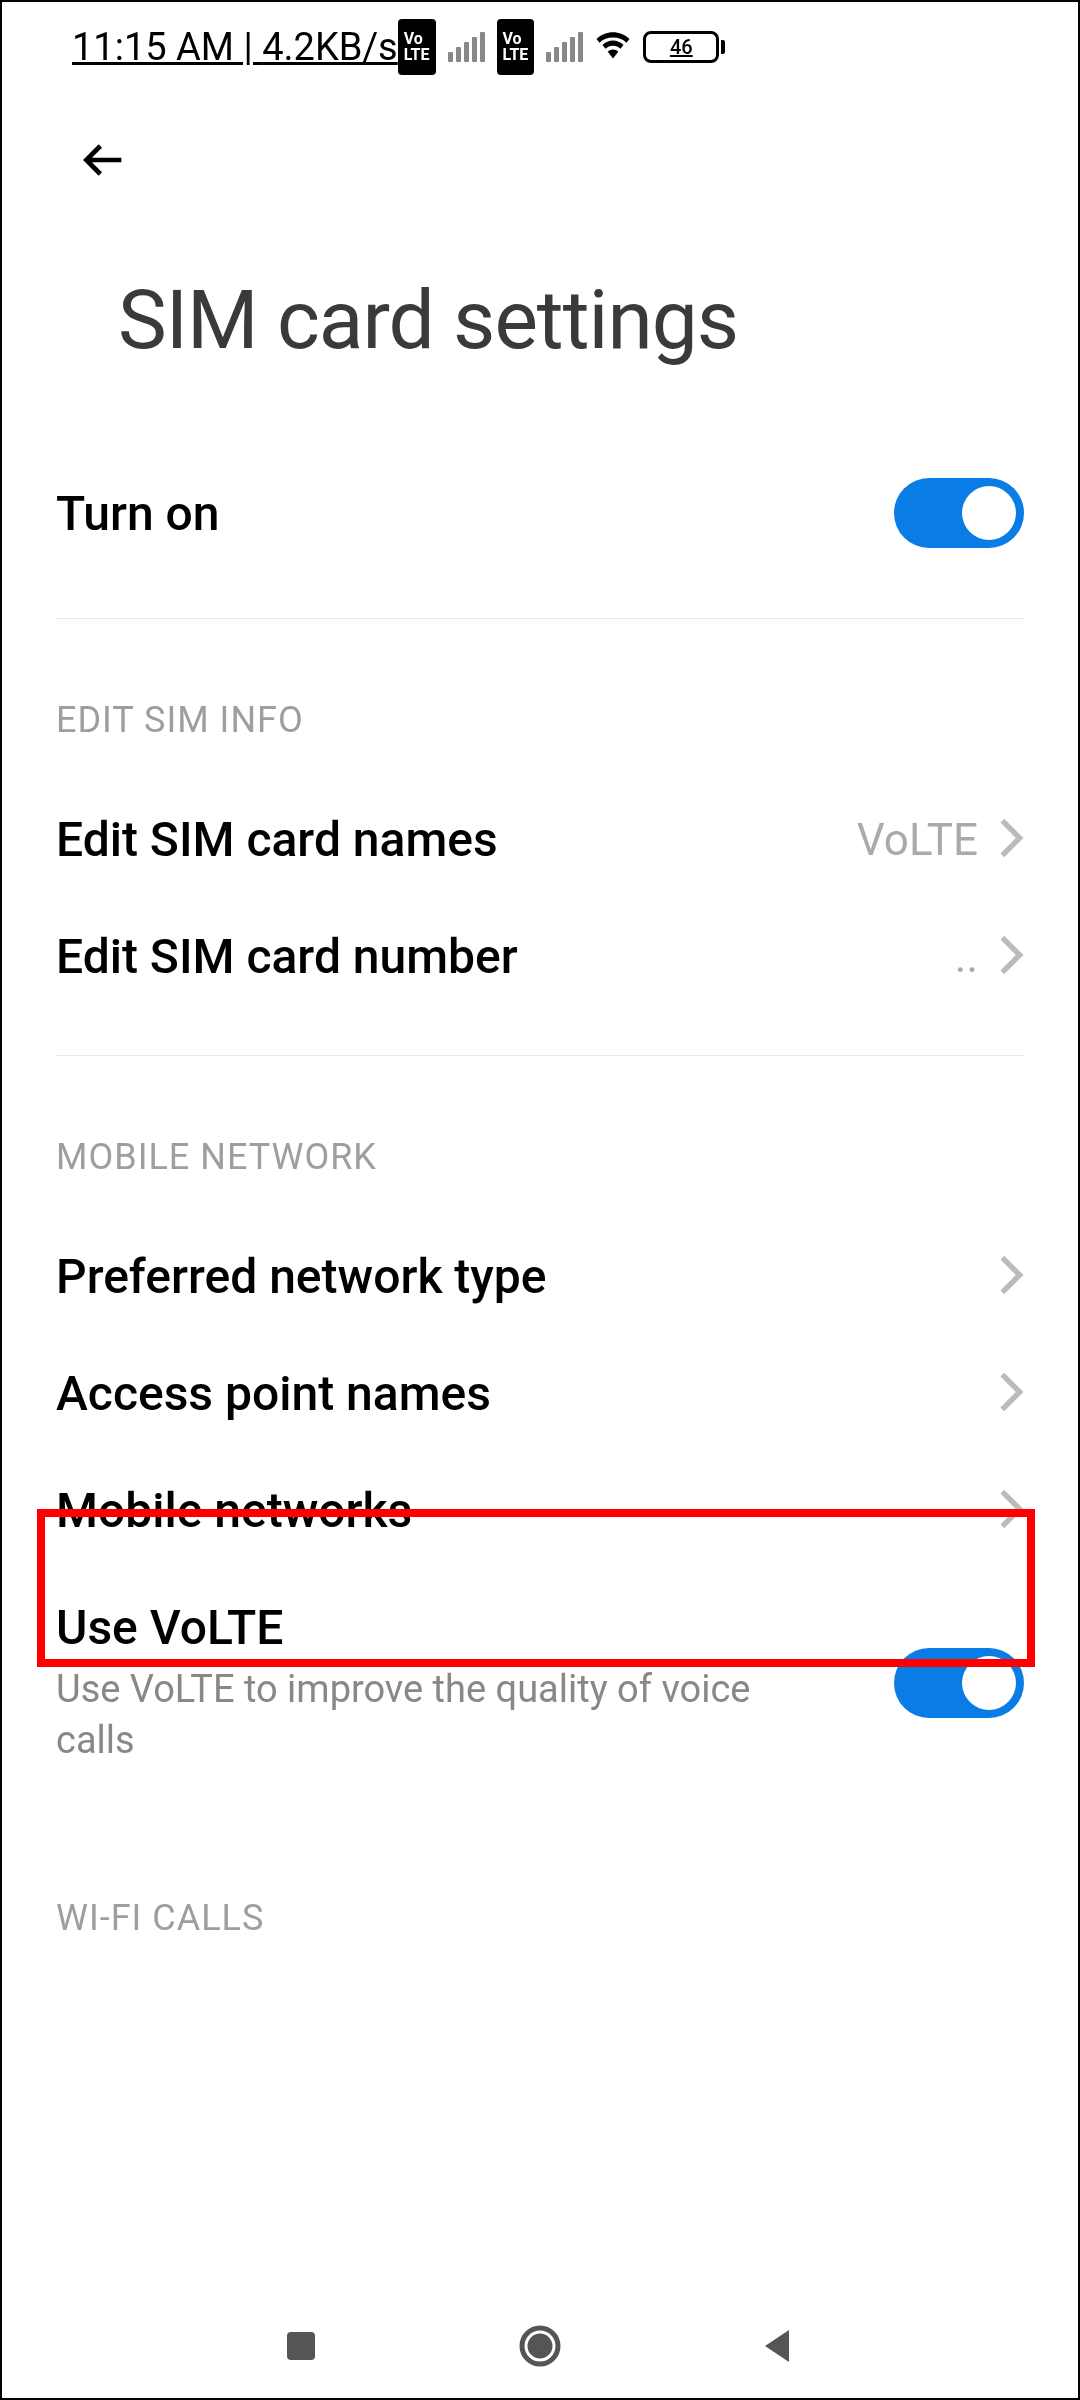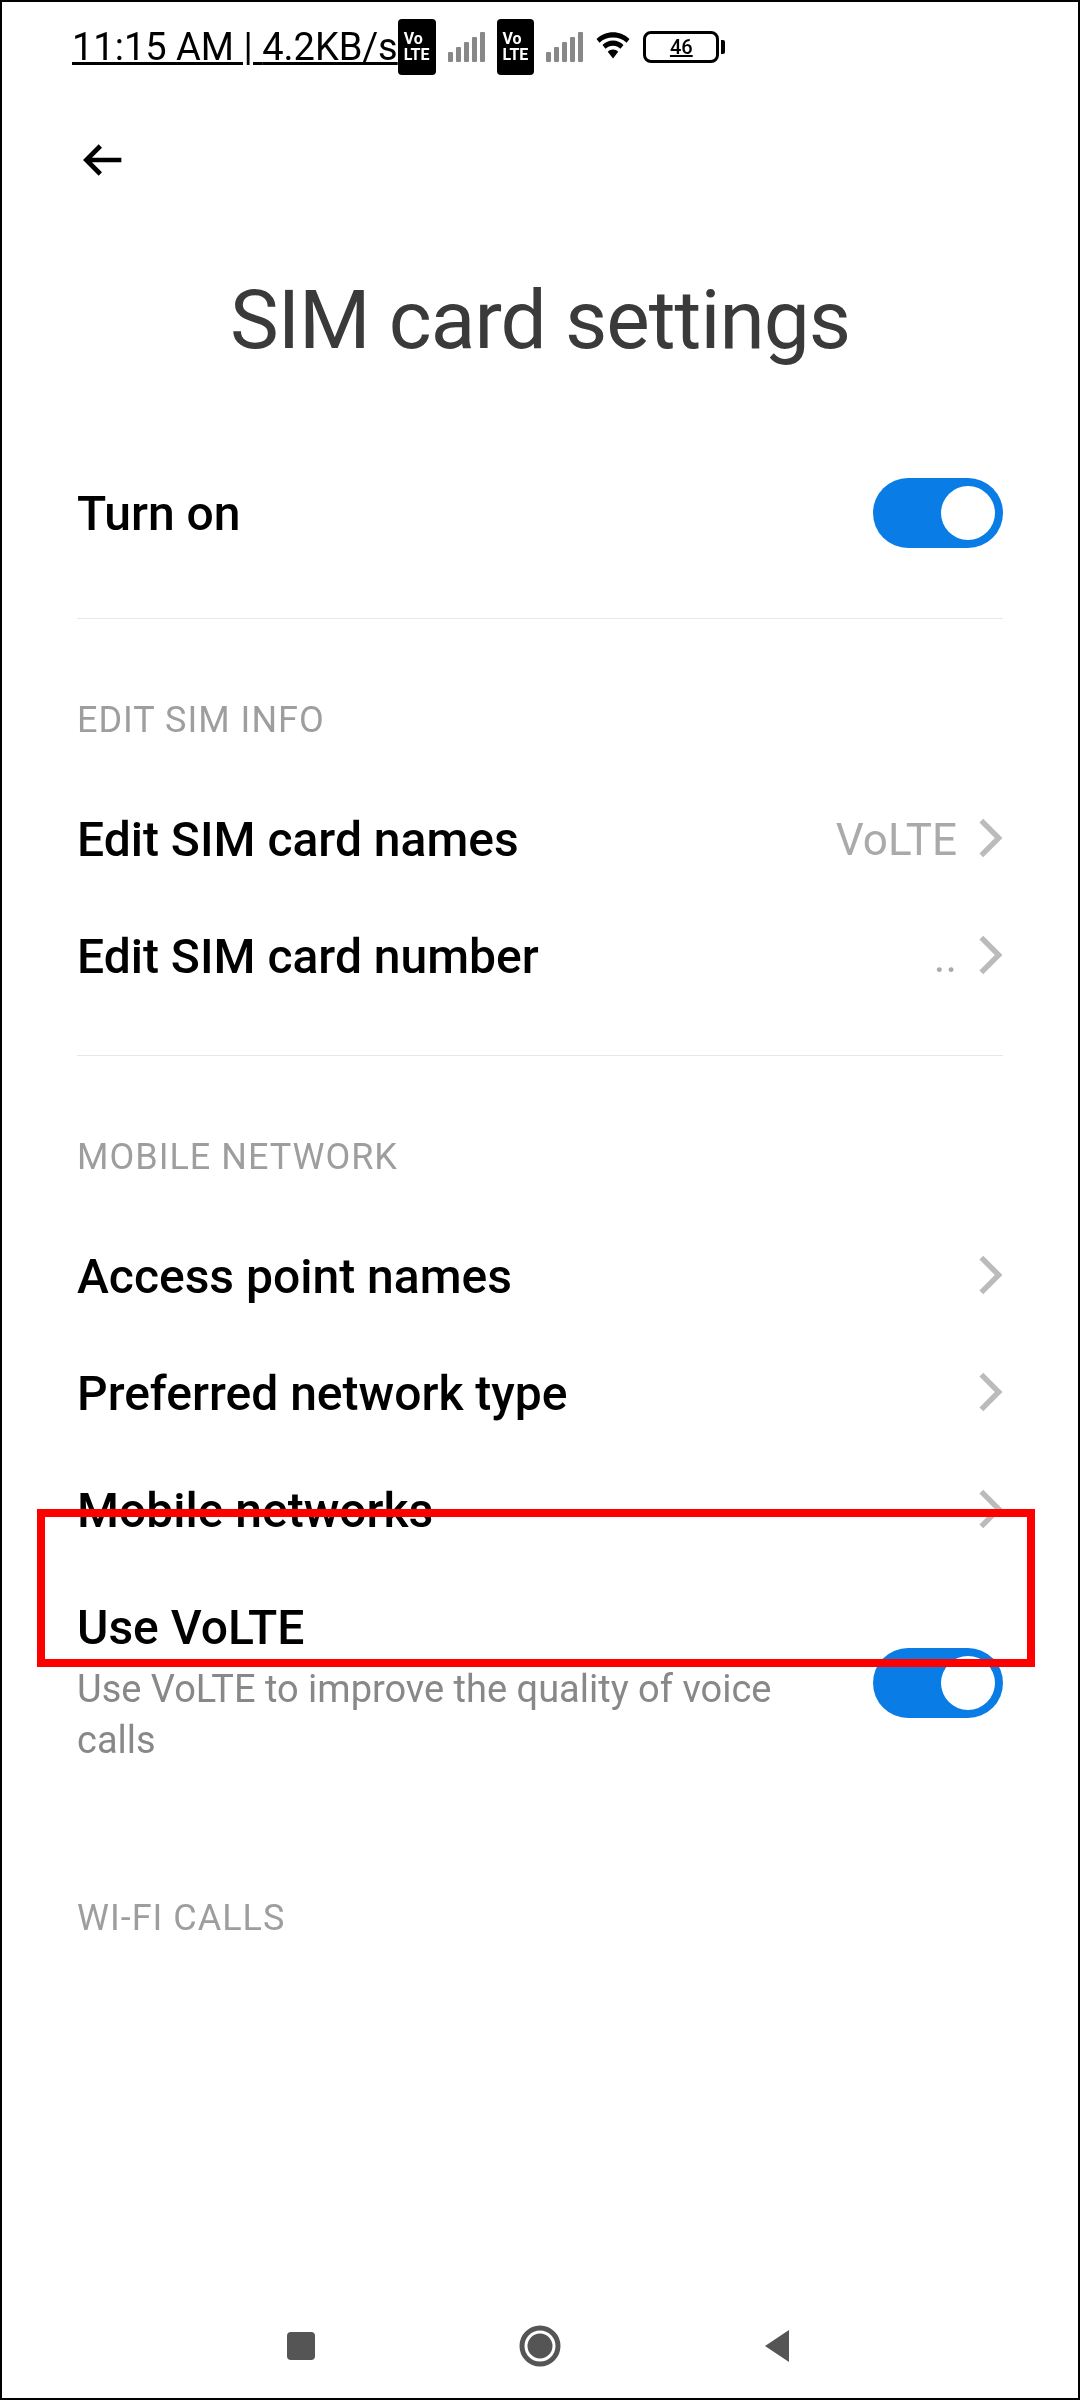--- a/index.html
+++ b/index.html
@@ -90,26 +90,25 @@
       padding: 40px 40px 20px 75px;
     }
     .back-icon svg {
       width: 56px;
       height: 56px;
     }
     .page-title {
       font-size: 82px;
       font-weight: 400;
       color: #3a3a3a;
-      padding: 60px 75px 80px 75px;
+      padding: 60px 75px 80px 116px;
       letter-spacing: -1px;
-      text-align: center;
     }
     .content {
-      padding: 0 75px;
+      padding: 0 54px;
     }
     .row {
       display: flex;
       justify-content: space-between;
       align-items: center;
       padding: 30px 0;
       min-height: 105px;
     }
     .row-label {
       font-size: 48px;
@@ -278,32 +277,32 @@
           </svg>
       </span>
     </div>
   </div>
 
   <div class="divider"></div>
 
   <div class="section-header">MOBILE NETWORK</div>
 
   <div class="row">
+    <div class="row-label">Preferred network type</div>
+    <div class="row-right">
+      <span class="chevron">
+        <svg viewBox="0 0 12 20" fill="none" stroke="#bbb" stroke-width="2.5">
+            <path d="M2 2l8 8-8 8"></path>
+          </svg>
+      </span>
+    </div>
+  </div>
+
+  <div class="row">
     <div class="row-label">Access point names</div>
-    <div class="row-right">
-      <span class="chevron">
-        <svg viewBox="0 0 12 20" fill="none" stroke="#bbb" stroke-width="2.5">
-            <path d="M2 2l8 8-8 8"></path>
-          </svg>
-      </span>
-    </div>
-  </div>
-
-  <div class="row">
-    <div class="row-label">Preferred network type</div>
     <div class="row-right">
       <span class="chevron">
         <svg viewBox="0 0 12 20" fill="none" stroke="#bbb" stroke-width="2.5">
             <path d="M2 2l8 8-8 8"></path>
           </svg>
       </span>
     </div>
   </div>
 
   <div class="row">

